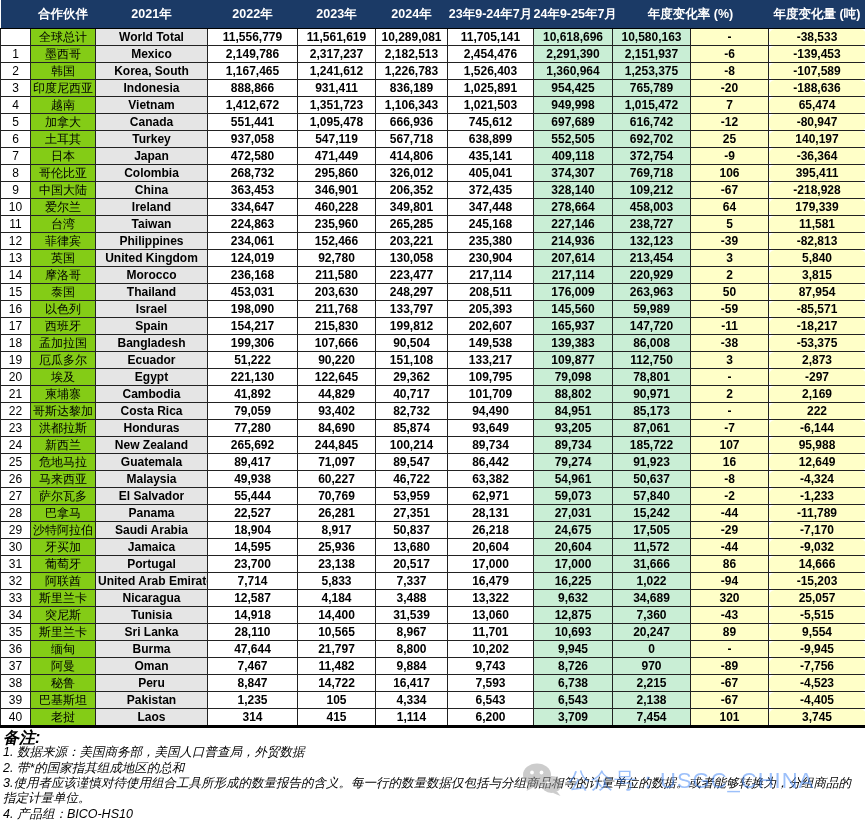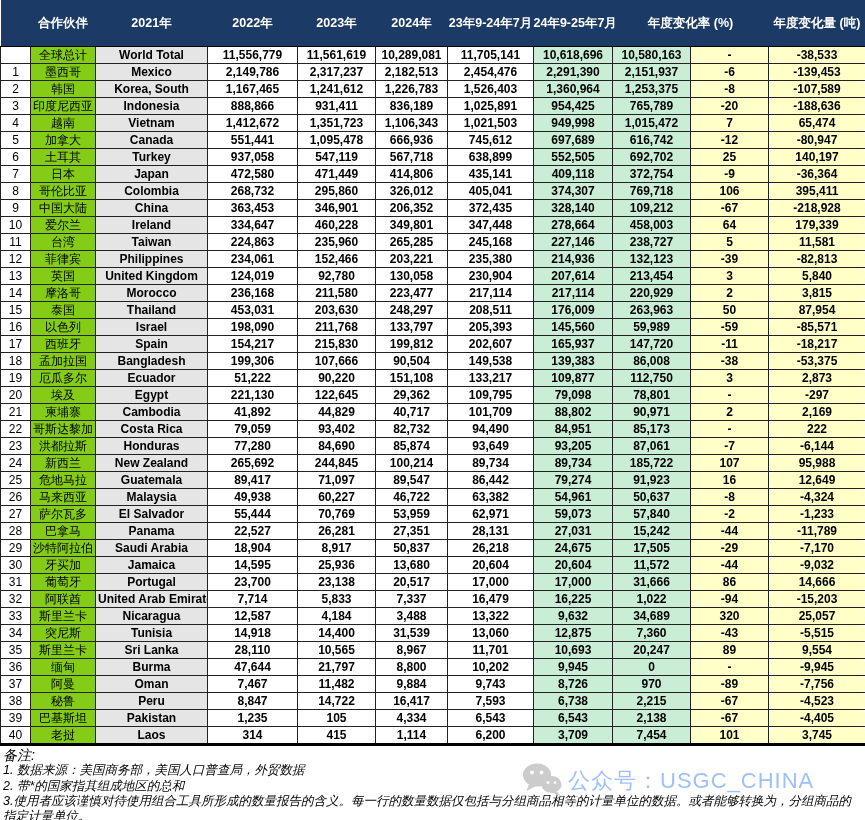--- a/index.html
+++ b/index.html
@@ -16,21 +16,21 @@
     border-collapse: collapse;
     table-layout: fixed;
     width: 865px;
     border-bottom: 3px solid #000;
   }
   table.trade thead th {
     background: #1B3A66;
     color: #ffffff;
     font-weight: bold;
     font-size: 12.5px;
-    height: 46px;
+    height: 28px;
     padding: 0;
     text-align: center;
     white-space: nowrap;
     border: 0;
     border-bottom: 1px solid #000;
   }
   table.trade td {
     height: 16px;
     padding: 0 2px;
     font-size: 12px;
@@ -50,21 +50,21 @@
   td.c-g2    { border-right: 2px solid #000; }
   td.c-yellow{ background: #FFFFC8; font-weight: 600; }
   td.c-y2    { border-left: 1px solid #222; border-radius: 6px; }
   .notes {
     padding: 2px 4px 0 3px;
     font-style: italic;
     font-size: 12.5px;
     line-height: 15px;
     color: #000;
   }
-  .notes .notes-title { font-weight: normal; font-size: 14px; }
+  .notes .notes-title { font-weight: bold; font-size: 16px; }
   .notes .note-line { margin: 0 0 0.5px 0; }
   .watermark {
     position: absolute;
     left: 522px;
     top: 762px;
     display: flex;
     align-items: center;
     gap: 6px;
     opacity: 0.5;
     pointer-events: none;

